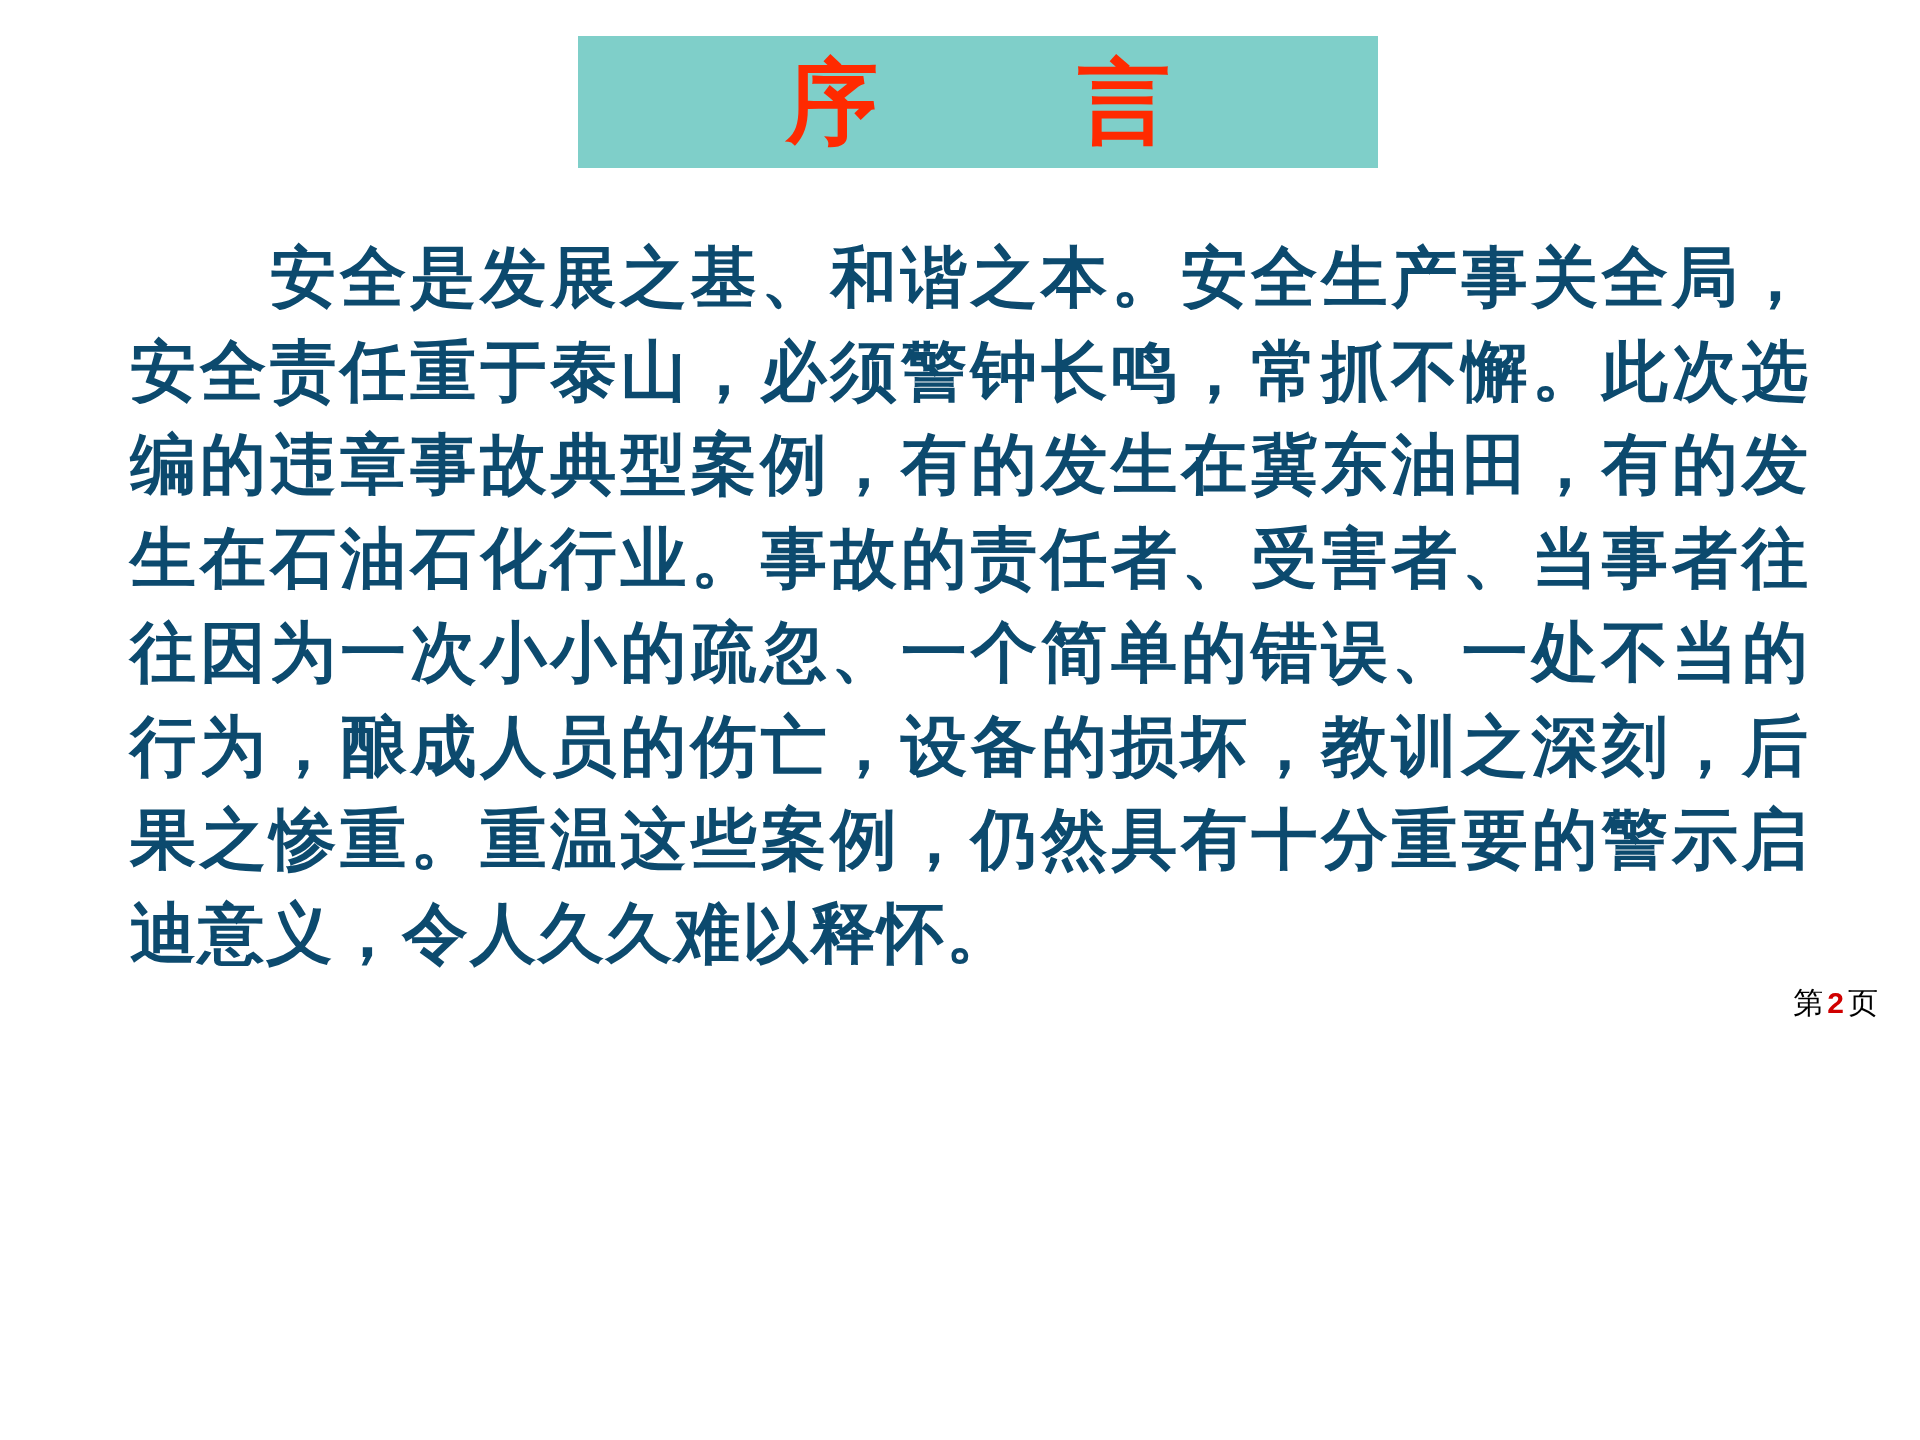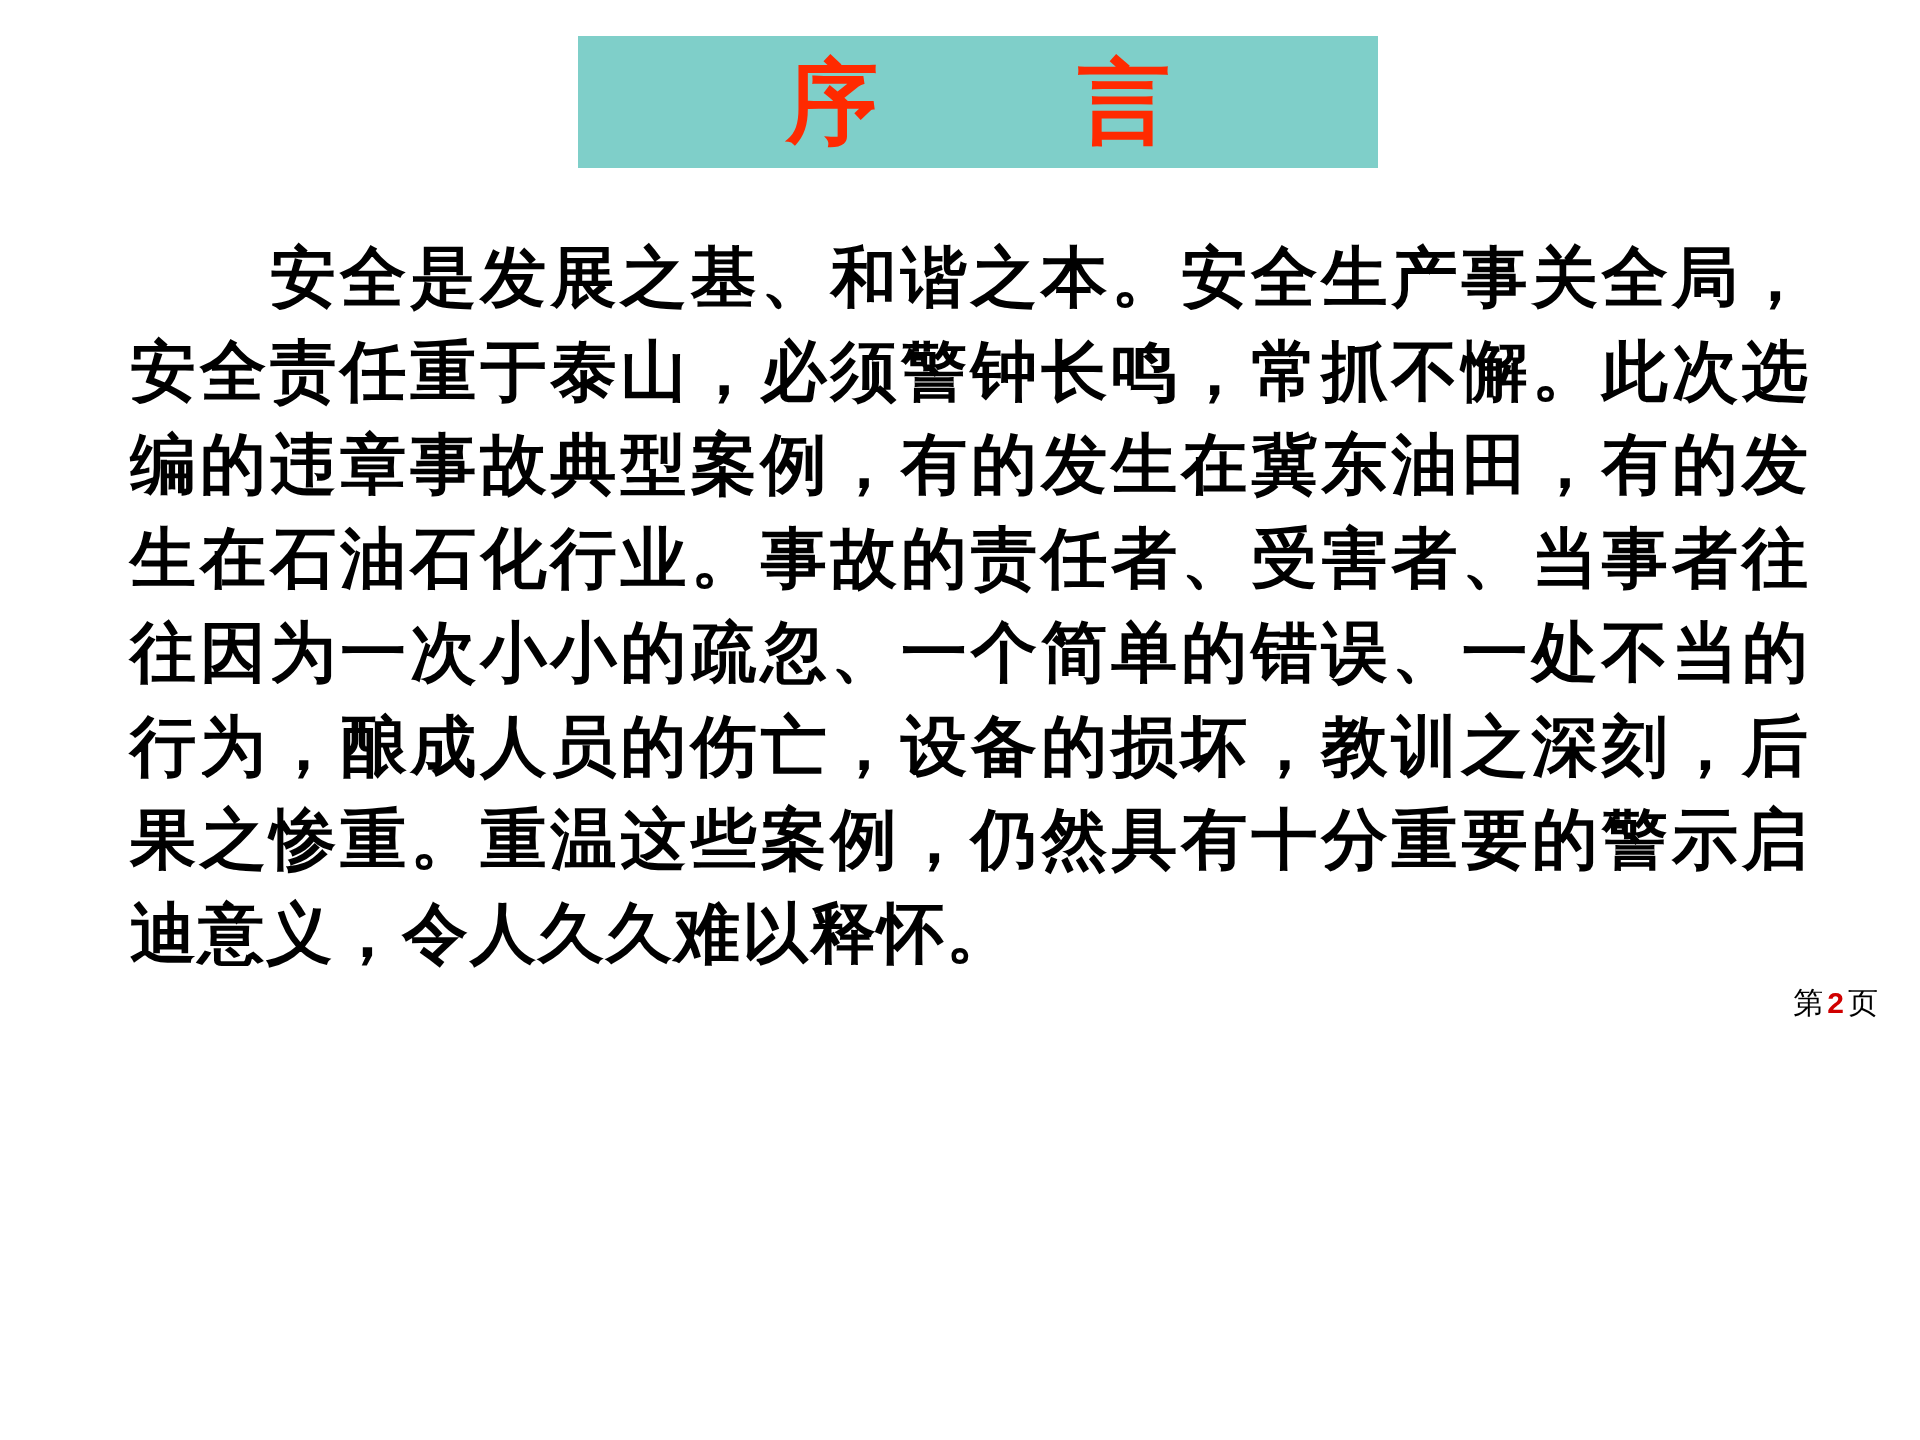--- a/index.html
+++ b/index.html
@@ -44,21 +44,21 @@
     white-space: pre;
   }
   
   .body-wrap {
     position: absolute;
     left: 130px;
     top: 222px;
     width: 1680px;
   }
   .body-text {
-    color: #000000;
+    color: #0c4a6e;
     font-size: 66px;
     line-height: 1.42;
     text-align: justify;
     text-align-last: left;
     text-indent: 140px;
     letter-spacing: 2px;
     font-weight: bold;
     font-family: "DejaVu Serif", "Liberation Serif", serif;
     word-break: break-all;
     margin-top: 9px;

